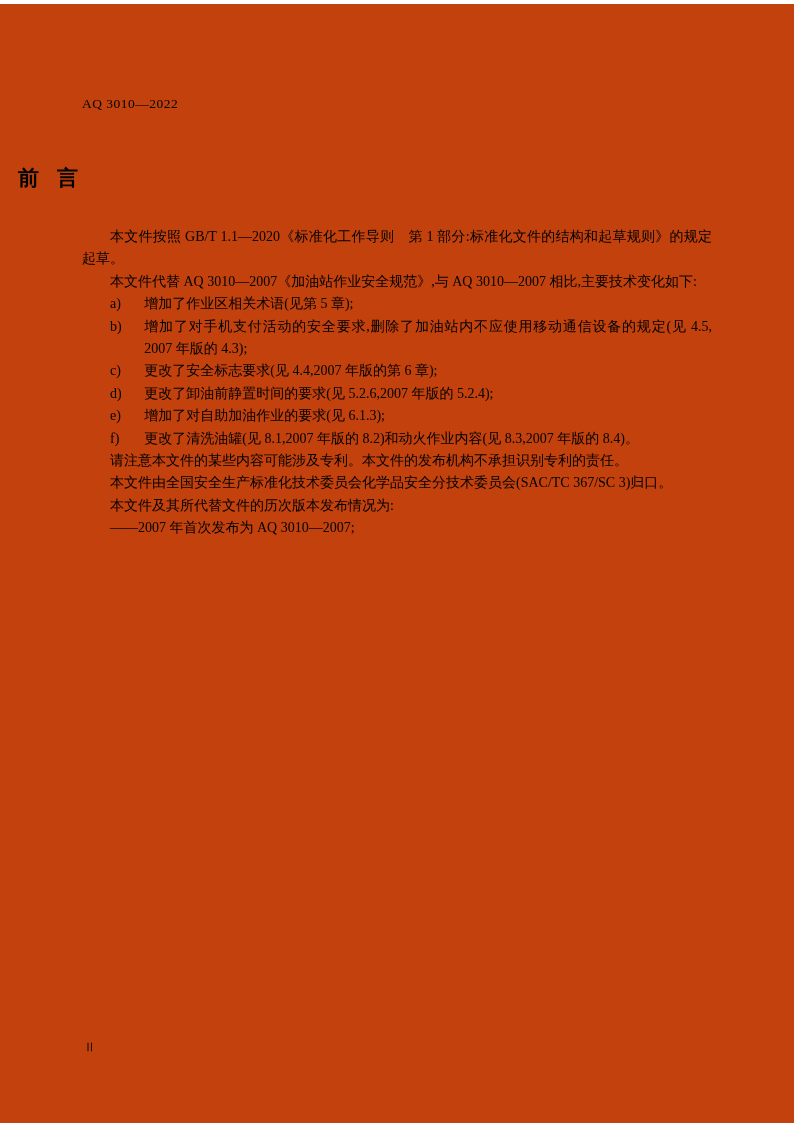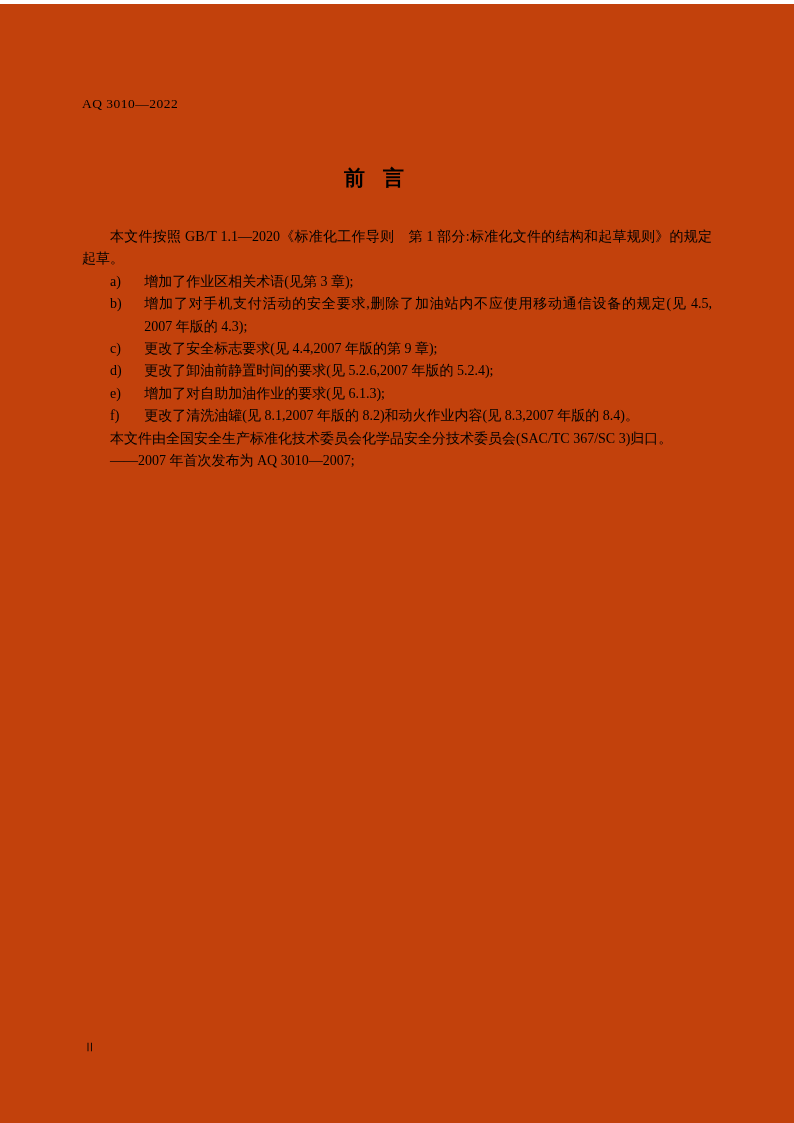--- a/index.html
+++ b/index.html
@@ -31,21 +31,20 @@
     font-family: "Liberation Serif", serif;
     white-space: nowrap;
   }
 
   
   .doc-title {
     position: absolute;
     top: 160px;
     left: 0;
     width: 748px;
-    text-align: center;
     font-size: 21px;
     font-weight: bold;
     font-family: "Liberation Serif", "DejaVu Serif", serif;
     letter-spacing: 18px;
     text-indent: 18px;
   }
 
   
   .body-block {
     position: absolute;
@@ -96,47 +95,50 @@
 
 <div class="page">
 
   <div class="header-std-no">AQ 3010—2022</div>
 
   <div class="doc-title">前言</div>
 
   <div class="body-block">
 
     <p class="para">本文件按照 GB/T 1.1—2020《标准化工作导则　第 1 部分:标准化文件的结构和起草规则》的规定起草。</p>
+    <p class="para">本文件代替 AQ 3010—2007《加油站作业安全规范》,与 AQ 3010—2007 相比,主要技术变化如下:</p>
 
     <div class="list-item">
       <span class="marker">a)</span>
-      <span class="itemtext">增加了作业区相关术语(见第 3 章);</span>
+      <span class="itemtext">增加了作业区相关术语(见第 5 章);</span>
     </div>
     <div class="list-item">
       <span class="marker">b)</span>
       <span class="itemtext">增加了对手机支付活动的安全要求,删除了加油站内不应使用移动通信设备的规定(见 4.5, 2007 年版的 4.3);</span>
     </div>
     <div class="list-item">
       <span class="marker">c)</span>
-      <span class="itemtext">更改了安全标志要求(见 4.4,2007 年版的第 9 章);</span>
+      <span class="itemtext">更改了安全标志要求(见 4.4,2007 年版的第 6 章);</span>
     </div>
     <div class="list-item">
       <span class="marker">d)</span>
       <span class="itemtext">更改了卸油前静置时间的要求(见 5.2.6,2007 年版的 5.2.4);</span>
     </div>
     <div class="list-item">
       <span class="marker">e)</span>
       <span class="itemtext">增加了对自助加油作业的要求(见 6.1.3);</span>
     </div>
     <div class="list-item">
       <span class="marker">f)</span>
       <span class="itemtext">更改了清洗油罐(见 8.1,2007 年版的 8.2)和动火作业内容(见 8.3,2007 年版的 8.4)。</span>
     </div>
 
+    <p class="para">请注意本文件的某些内容可能涉及专利。本文件的发布机构不承担识别专利的责任。</p>
     <p class="para">本文件由全国安全生产标准化技术委员会化学品安全分技术委员会(SAC/TC 367/SC 3)归口。</p>
+    <p class="para">本文件及其所代替文件的历次版本发布情况为:</p>
 
     <p class="dashpara">——2007 年首次发布为 AQ 3010—2007;</p>
 
   </div>
 
   <div class="page-number">Ⅱ</div>
 
 </div>
 
 </body></html>

